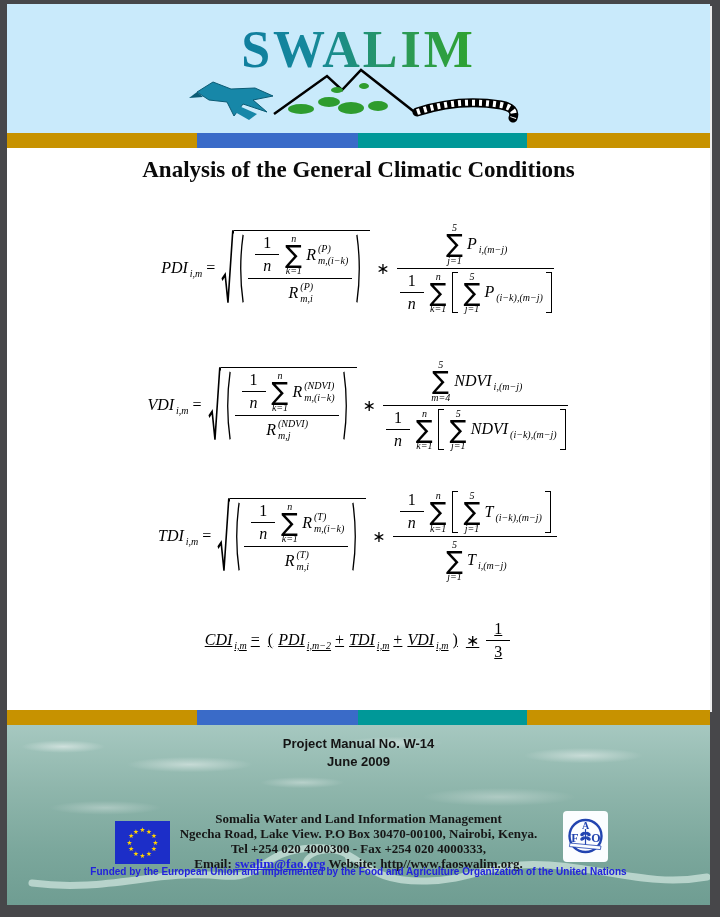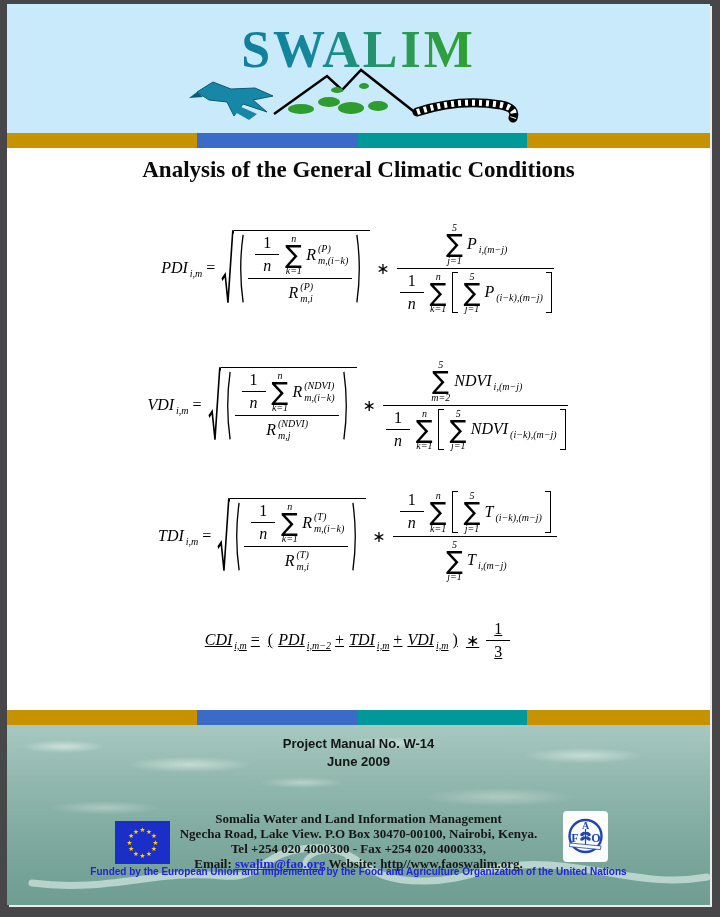--- a/index.html
+++ b/index.html
@@ -2,21 +2,21 @@
 <html><head>
 <meta charset="utf-8">
 <style>
   html,body{margin:0;padding:0;}
   body{
     width:720px;height:917px;overflow:hidden;position:relative;
     background:#47474A;
     font-family:"Liberation Serif",serif;
   }
   .page{
-    position:absolute;left:7px;top:4px;width:703px;height:901px;
+    position:absolute;left:7px;top:4px;width:703px;height:706px;
     background:#d946ef;box-shadow:2px 2px 0 #ECECEC;
   }
   
   .header{position:relative;height:129px;background:#C9EAFB;}
   .logo{position:absolute;left:0;right:0;top:20px;text-align:center;}
   .logo-text{
     display:inline-block;
     font-family:"Liberation Serif",serif;font-weight:bold;
     font-size:52px;letter-spacing:3px;line-height:1;
     background:linear-gradient(90deg,#0F7E9E 0%,#15889C 30%,#2B9A55 70%,#2FA32F 100%);
@@ -325,21 +325,21 @@
               </span>
             </span>
           </span>
           <span class="mo">∗</span>
           <span class="mfrac">
             <span class="mnum">
               <span class="mrow">
                 <span class="msum">
                   <span class="mlim">5</span>
                   <span class="msigma">∑</span>
-                  <span class="mlim">m=2</span>
+                  <span class="mlim">m=4</span>
                 </span>
                 <span class="mss">
                   <span class="mi">NDVI</span>
                   <span class="mscripts">
                     <span class="msup"></span>
                     <span class="msub">i,(m−j)</span>
                   </span>
                 </span>
               </span>
             </span>

